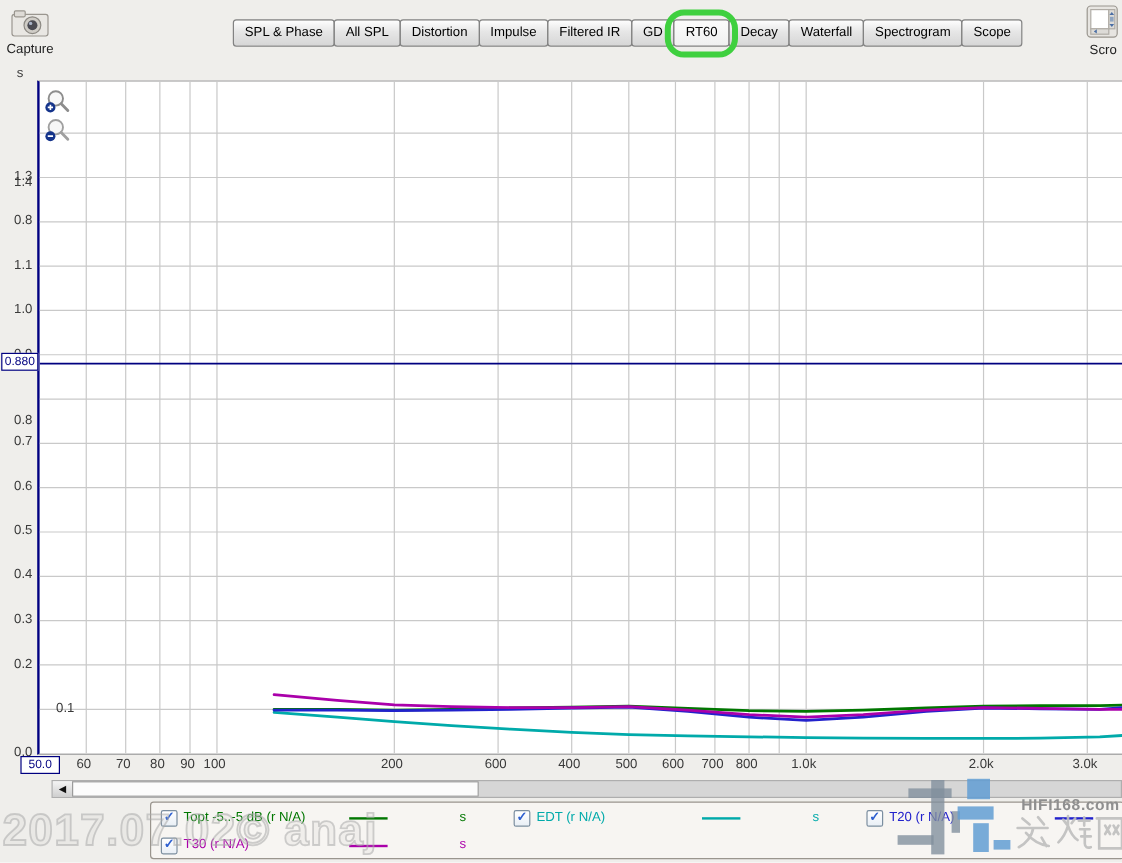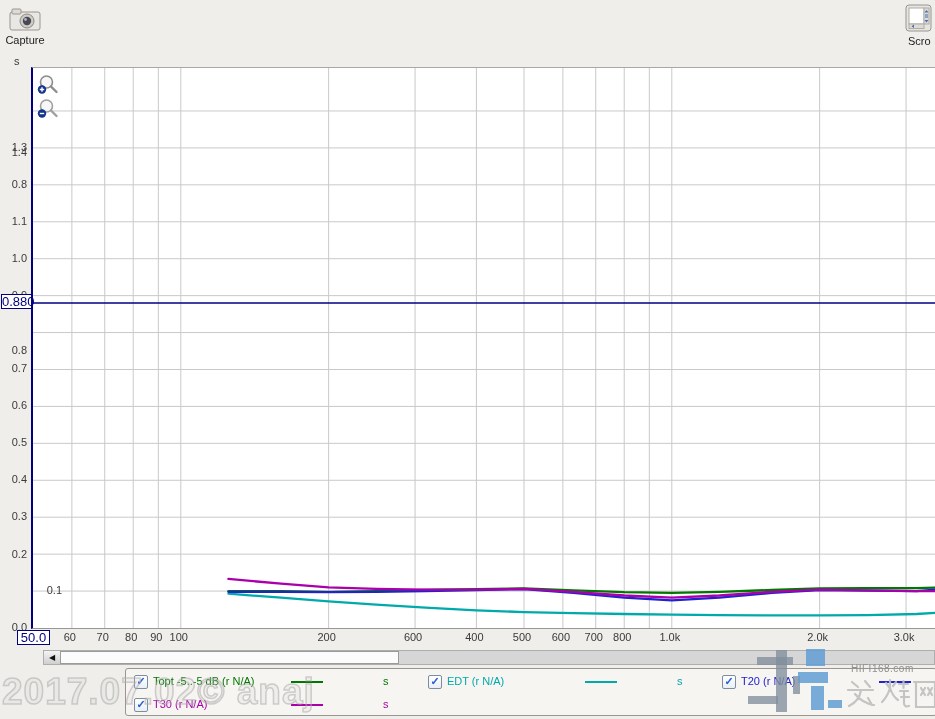--- a/index.html
+++ b/index.html
@@ -18,21 +18,21 @@
 
   
   #plot{position:absolute;left:31px;top:67px;width:904px;height:560px;background:#fff;
         border-left:2px solid #000080;border-top:1px solid #a8a8a8;border-bottom:1px solid #979797;
         box-sizing:content-box;}
   #plot svg{position:absolute;left:0;top:0;}
   .zoombtn{position:absolute;width:22px;height:22px;cursor:pointer;z-index:4;}
   .ylab{position:absolute;left:0;width:27px;text-align:right;font-size:11px;color:#3a3a3a;}
   .xlab{position:absolute;top:631px;transform:translateX(-50%);font-size:11px;color:#3a3a3a;}
   .readout{position:absolute;background:#fff;border:1px solid #000080;color:#000080;
-           font-size:13px;line-height:13px;text-align:center;z-index:5;}
+           font-size:10px;line-height:13px;text-align:center;z-index:5;}
   #yunit{position:absolute;left:14px;top:55px;font-size:11px;color:#3a3a3a;}
 
   
   #hscroll{position:absolute;left:43px;top:650px;width:892px;height:15px;background:#d6d6d6;
            border:1px solid #aeaeae;box-sizing:border-box;}
   #hscroll .arr{position:absolute;left:0;top:0;width:16px;height:13px;
            background:linear-gradient(#f4f4f4,#cfcfcf);border-right:1px solid #8f8f8f;
            font-size:8px;line-height:13px;text-align:center;color:#111;cursor:pointer;}
   #hscroll .thumb{position:absolute;left:16px;top:0;width:339px;height:13px;background:#fcfcfc;
            border:1px solid #9b9b9b;box-sizing:border-box;cursor:pointer;}
@@ -48,21 +48,21 @@
   .lg-unit{position:absolute;font-size:11px;}
 
   
   #wm-date{position:absolute;left:2px;top:671px;font-size:37px;font-weight:bold;letter-spacing:1px;
            color:rgba(190,190,190,0.12);-webkit-text-stroke:1.5px rgba(172,172,172,0.55);
            z-index:40;pointer-events:none;white-space:nowrap;}
   #logo{position:absolute;left:746px;top:646px;width:189px;height:70px;z-index:45;pointer-events:none;}
   .lb{position:absolute;}
   .lb.g{background:rgba(128,142,156,0.78);}
   .lb.b{background:rgba(98,157,211,0.85);}
-  #logo-text{position:absolute;left:105px;top:17px;font-size:10px;font-weight:normal;
+  #logo-text{position:absolute;left:105px;top:17px;font-size:13px;font-weight:bold;
              color:#8f8f8f;letter-spacing:0.5px;}
   #logo-cn{position:absolute;left:100px;top:30px;}
 </style>
 </head>
 <body>
 
 <div id="app">
 
   <div class="toolbtn" style="left:2px;top:6px;width:46px;">
     <span>
@@ -70,20 +70,33 @@
         <rect x="2" y="6" width="30" height="18" rx="2" fill="#e9e7e3" stroke="#9a968f"></rect>
         <rect x="4" y="3" width="9" height="5" rx="1" fill="#dedbd6" stroke="#9a968f"></rect>
         <circle cx="19" cy="15" r="7" fill="#cfccc6" stroke="#8d8a84"></circle>
         <circle cx="19" cy="15" r="4.2" fill="#4a4a52"></circle>
         <circle cx="17.5" cy="13.5" r="1.4" fill="#aab4c8"></circle>
       </svg>
     </span>
     <div>Capture</div>
   </div>
 
+  <div id="tab-bar">
+      <div class="tab">SPL &amp; Phase</div>
+      <div class="tab">All SPL</div>
+      <div class="tab">Distortion</div>
+      <div class="tab">Impulse</div>
+      <div class="tab">Filtered IR</div>
+      <div class="tab">GD</div>
+      <div class="tab selected">RT60<span class="ring" style="border-color: rgb(63, 208, 63);"></span></div>
+      <div class="tab">Decay</div>
+      <div class="tab">Waterfall</div>
+      <div class="tab">Spectrogram</div>
+      <div class="tab">Scope</div>
+    </div>
 
   <div class="toolbtn" style="left:905px;top:4px;width:44px;text-align:left;">
     <span>
       <svg width="27" height="29" viewBox="0 0 27 29">
         <rect x="1" y="1" width="25" height="26" rx="3" fill="#e7e5e1" stroke="#9a968f"></rect>
         <rect x="4" y="4" width="15" height="16" fill="#ffffff" stroke="#b0aca6"></rect>
         <rect x="19" y="4" width="5" height="16" fill="#dddbd7" stroke="#b0aca6"></rect>
         <path d="M21.5 6 l2 2.5 h-4 z" fill="#4a6ea5"></path>
         <rect x="20" y="10" width="3" height="4" fill="#8fa4c0"></rect>
         <path d="M21.5 18.5 l2 -2.5 h-4 z" fill="#4a6ea5"></path>

